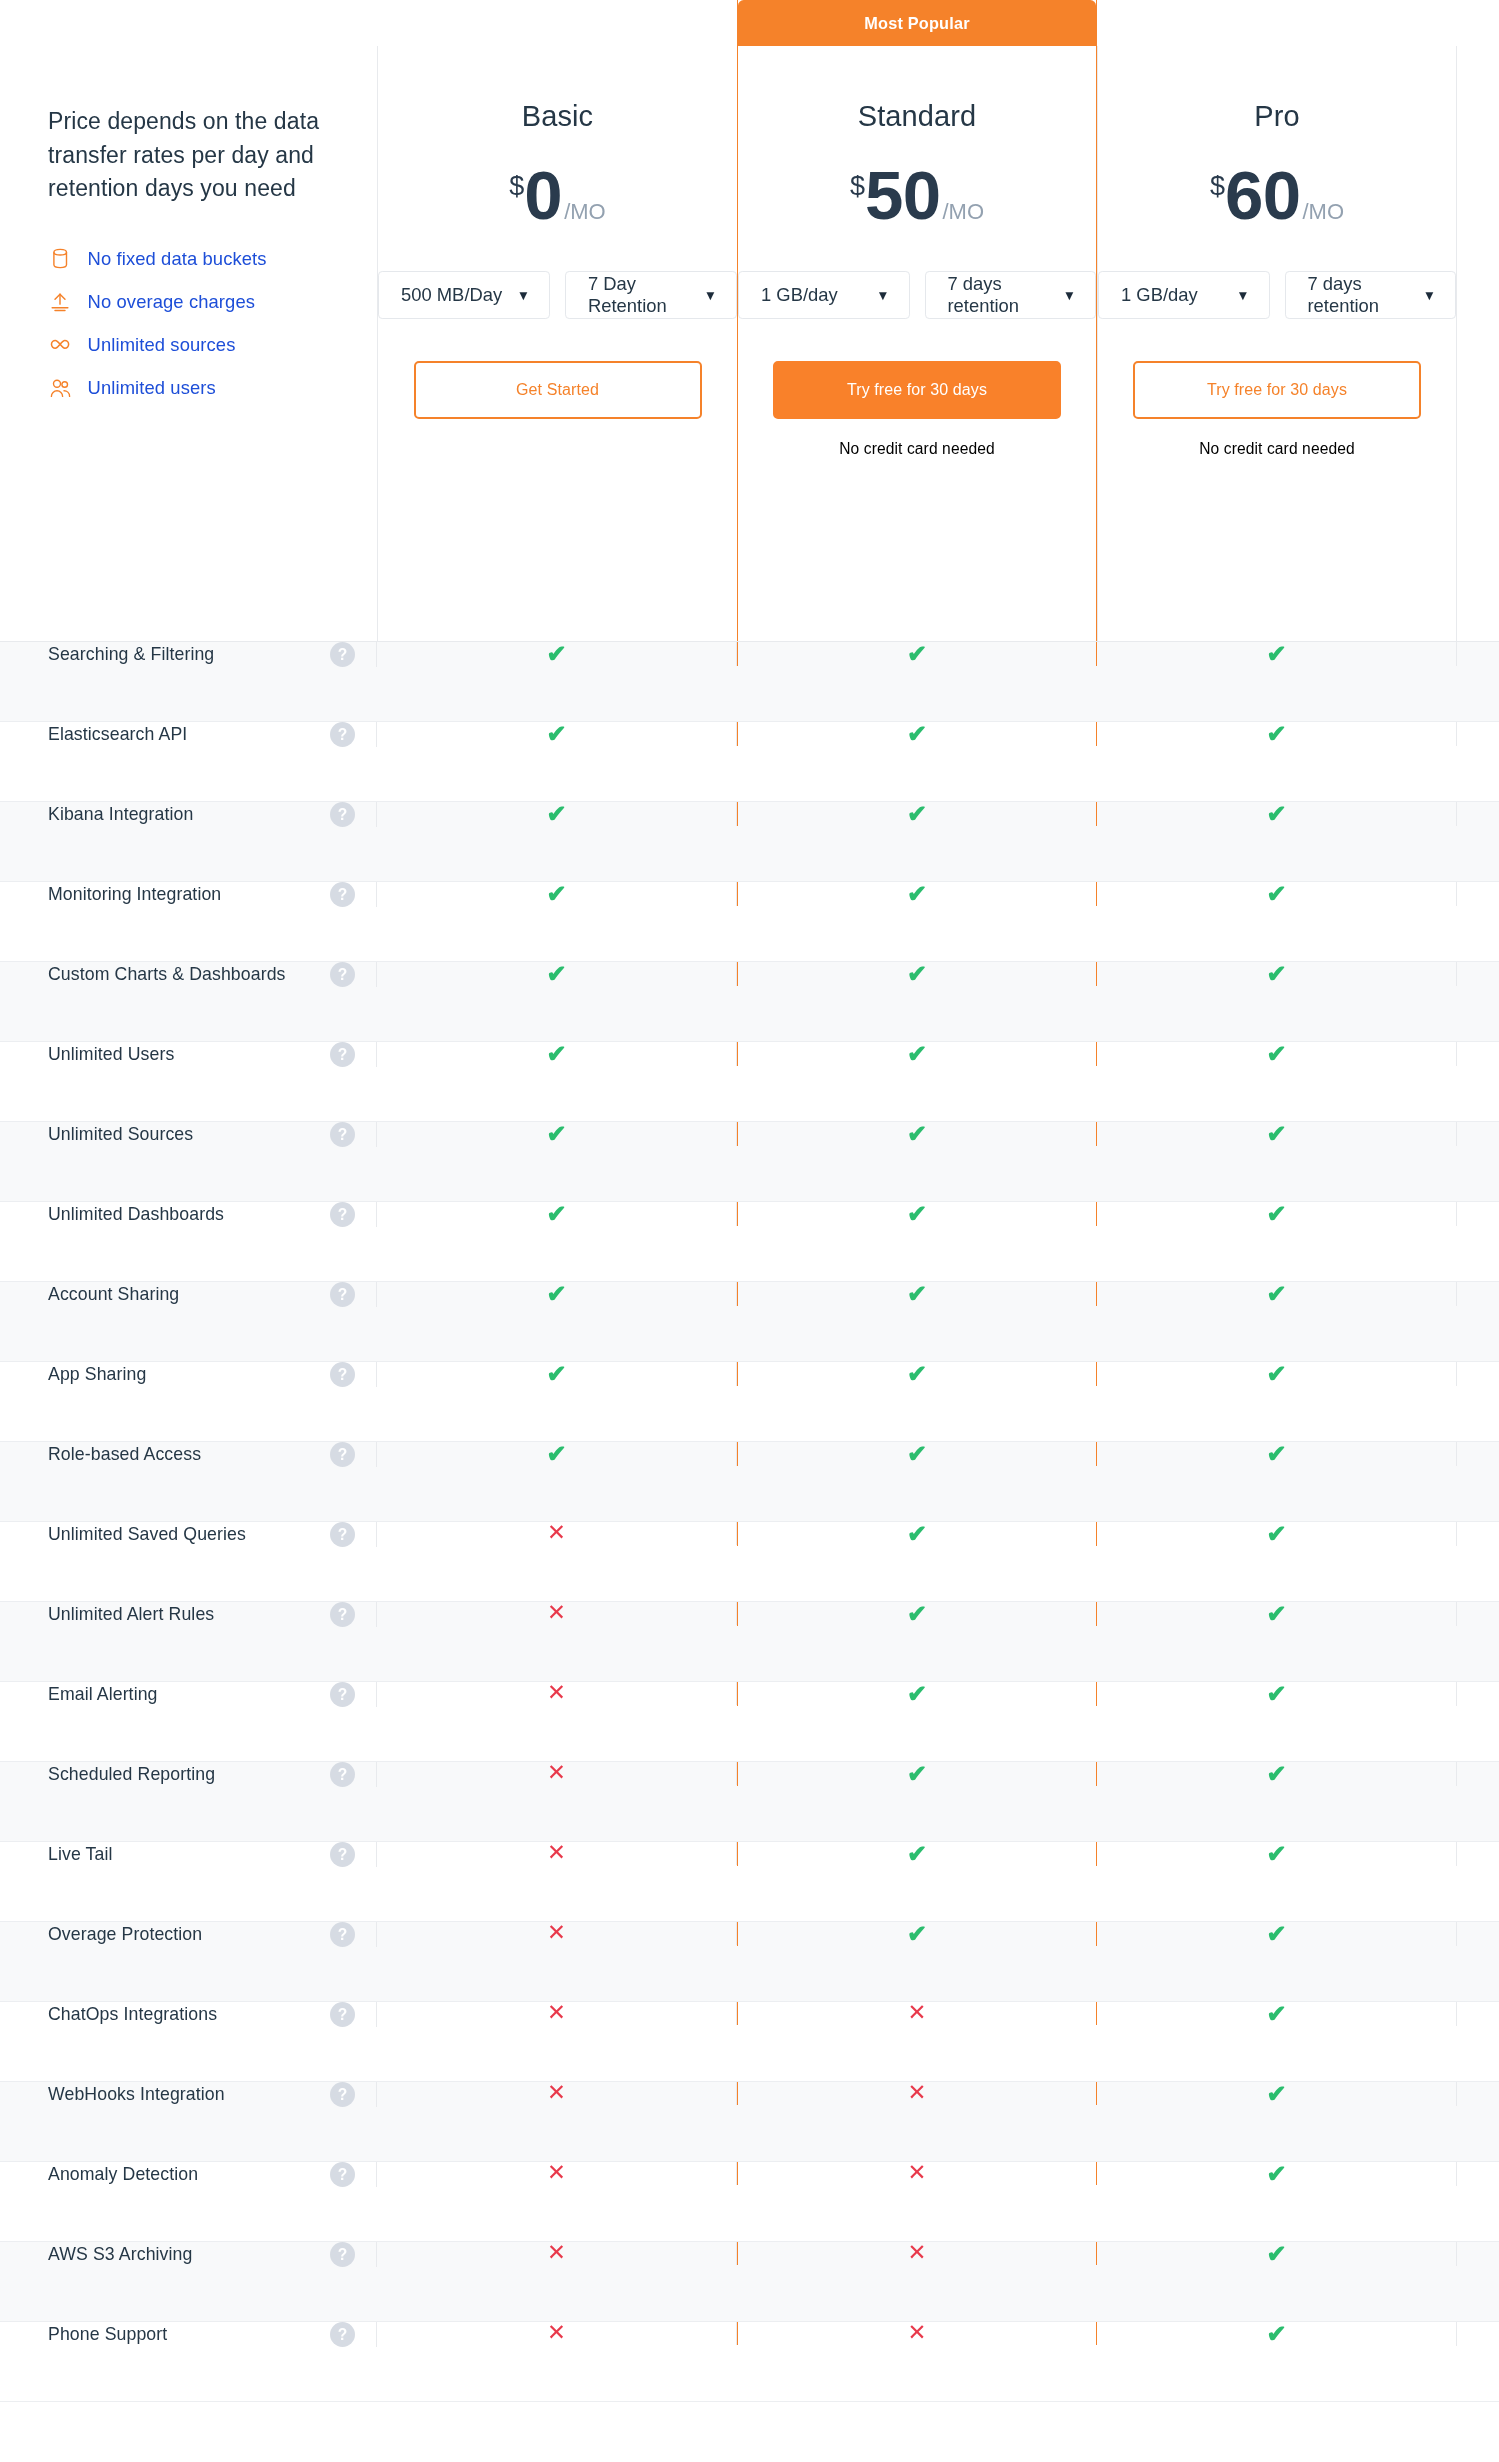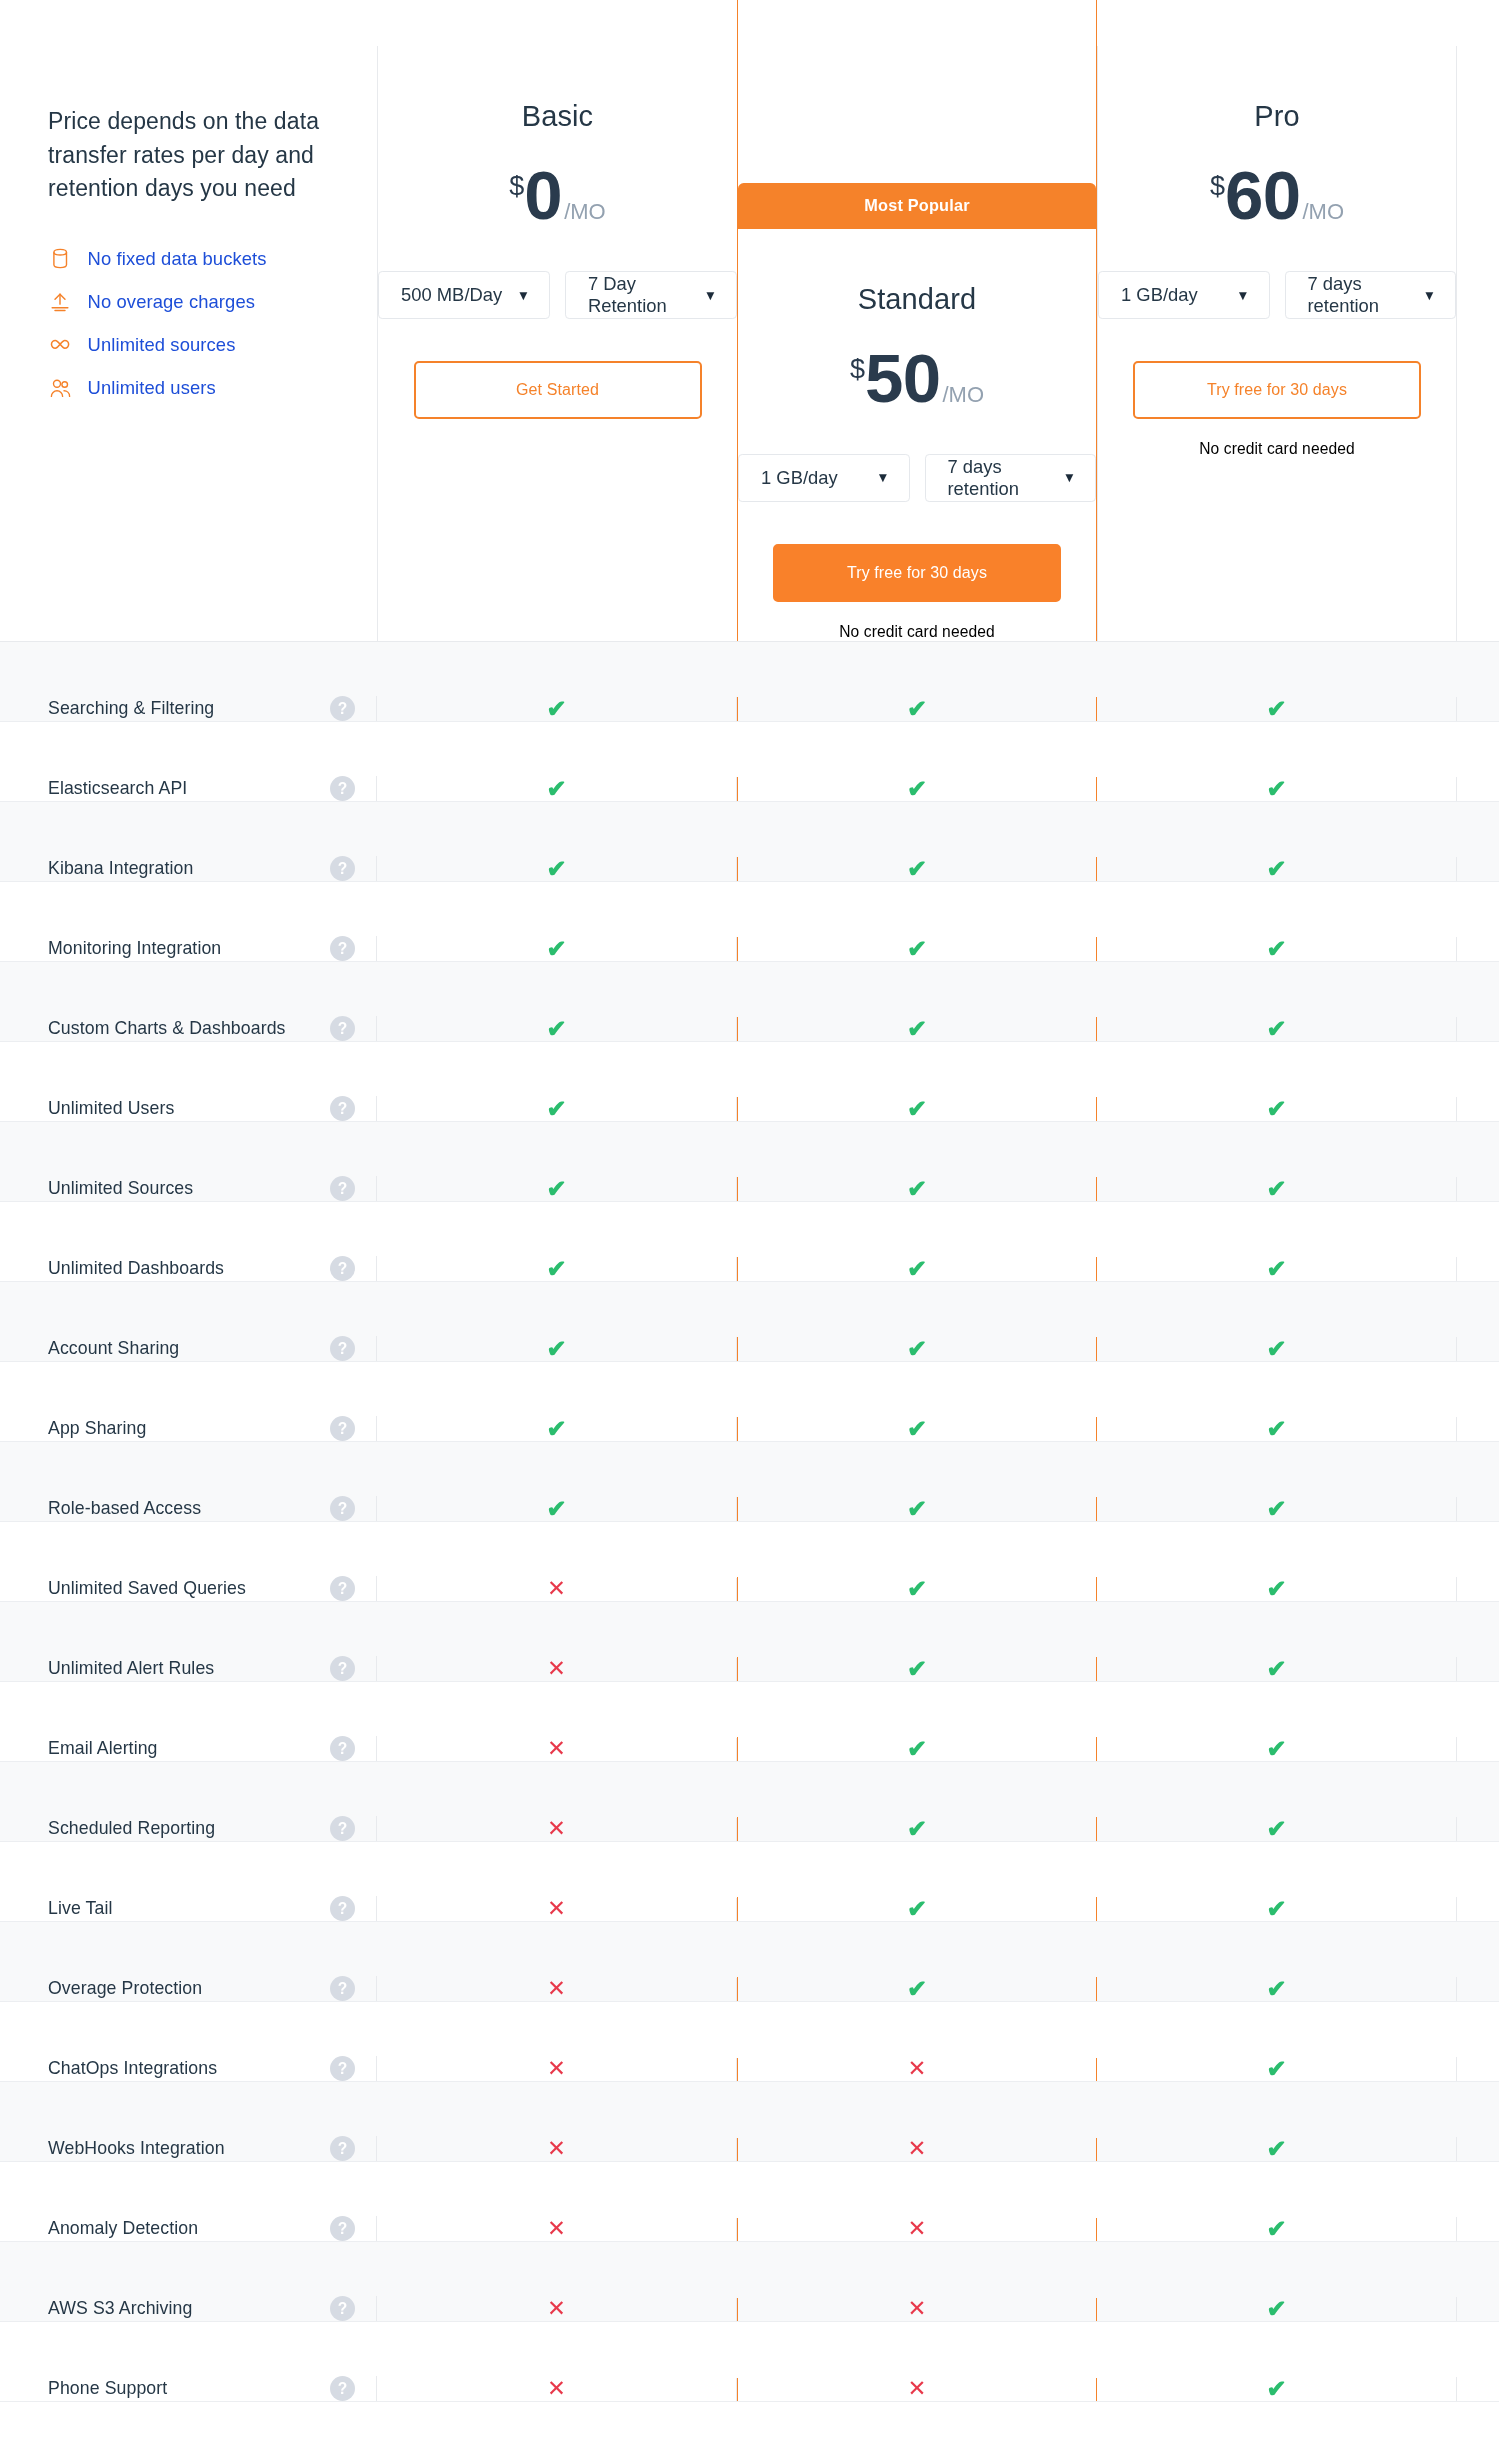--- a/index.html
+++ b/index.html
@@ -84,23 +84,22 @@
     margin-top: 46px;
     display: flex;
     flex-direction: column;
     align-items: center;
   }
   .plan:last-child { border-right: 0.7px solid #e8eaed; }
   .plan.featured {
     border-left: 1.4px solid #f5822a;
     border-right: 1.4px solid #f5822a;
     margin-top: 0;
-    padding-top: 8px;
+    padding-top: 0;
     z-index: 3;
-    justify-content: flex-end;
   }
 
   .ribbon {
     height: 46px;
     width: 100%;
     background: #f5822a;
     color: #ffffff;
     font-size: 16.3px;
     font-weight: bold;
     letter-spacing: 0.2px;
@@ -217,21 +216,21 @@
   }
 
   
   .table {
     position: relative;
     width: 1499px;
     border-top: 0.7px solid #e8eaed;
   }
   .row {
     display: flex;
-    align-items: flex-end;
+    align-items: flex-start;
     height: 80px;
     border-bottom: 0.7px solid #eceef1;
     background: #ffffff;
   }
   .row.alt { background: #f8f9fa; }
 
   .cell-feature {
     width: 377px;
     flex: 0 0 377px;
     display: flex;

